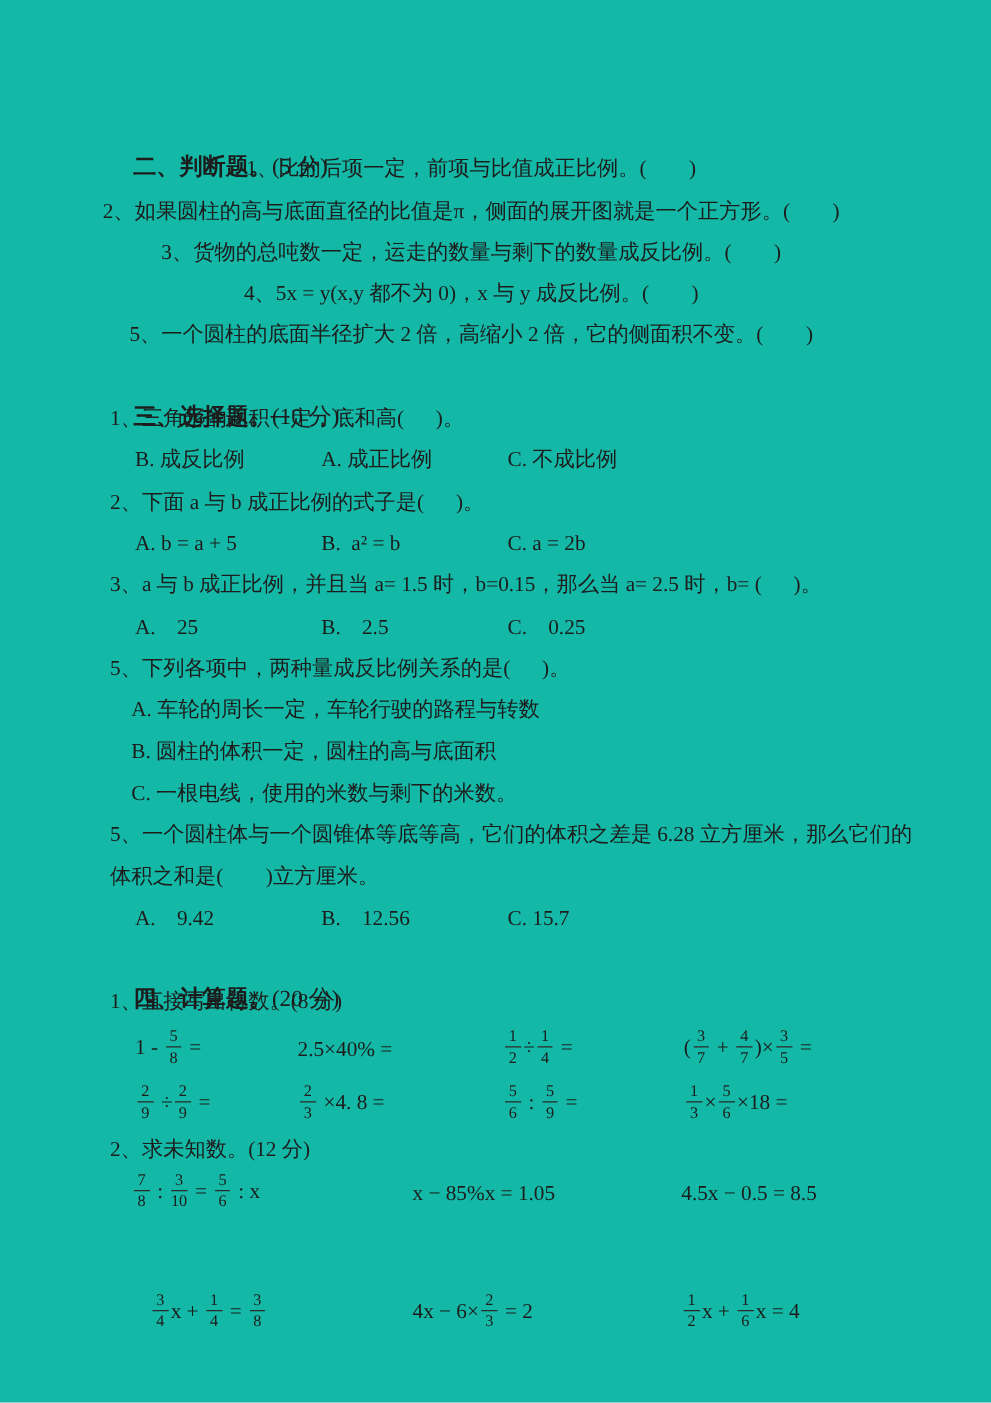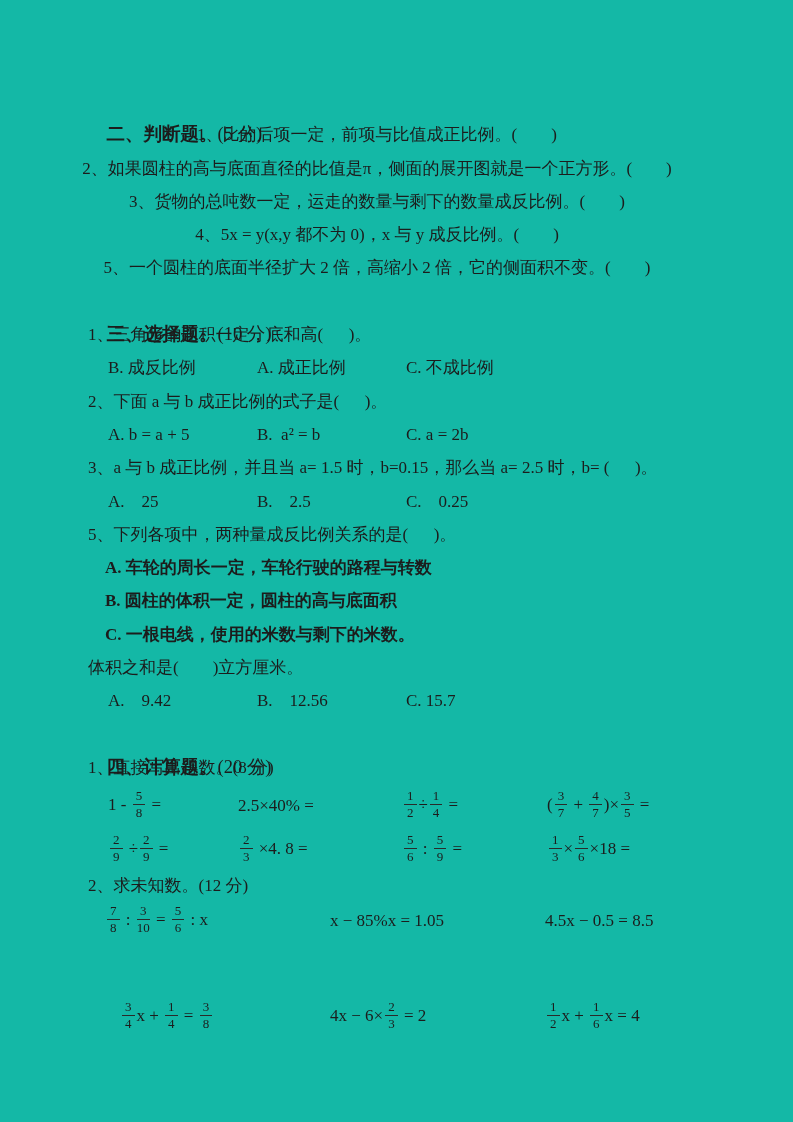--- a/index.html
+++ b/index.html
@@ -16,21 +16,21 @@
     overflow:hidden;
   }
   .line { height:33.3px; line-height:33.3px; white-space:pre; }
   .hd { font-size:18.5px; }
   .hd .b { font-weight:bold; }
   .jrow { display:flex; justify-content:center; }
   .jrow .br { margin-right:44px; }
   .opts { display:flex; padding-left:20px; }
   .opt { width:149px; white-space:pre; }
   .opt:last-child { width:auto; }
-  .blockopt { padding-left:17px;font-weight:bold; }
+  .blockopt { padding-left:17px; }
   .calcrow { display:flex; padding-left:20px; height:44px; align-items:center; }
   .calcrow .c1 { width:130px; }
   .calcrow .c2 { width:164px; }
   .calcrow .c3 { width:145px; }
   .calcrow .c4 { width:auto; }
   .subline { height:33.3px; line-height:33.3px; white-space:pre; }
   .sub2line { height:28px; line-height:28px; white-space:pre; }
   .eqrow { display:flex; padding-left:17px; height:42px; align-items:center; }
   .eqrow .e1 { width:225px; }
   .eqrow .e2 { width:215px; }
@@ -89,20 +89,21 @@
   <div class="line">3、a 与 b 成正比例，并且当 a= 1.5 时，b=0.15，那么当 a= 2.5 时，b= (      )。</div>
   <div class="line opts">
     <span class="opt">A.    25</span>
     <span class="opt">B.    2.5</span>
     <span class="opt">C.    0.25</span>
   </div>
   <div class="line">5、下列各项中，两种量成反比例关系的是(      )。</div>
   <div class="line blockopt">A. 车轮的周长一定，车轮行驶的路程与转数</div>
   <div class="line blockopt">B. 圆柱的体积一定，圆柱的高与底面积</div>
   <div class="line blockopt">C. 一根电线，使用的米数与剩下的米数。</div>
+  <div class="line">5、一个圆柱体与一个圆锥体等底等高，它们的体积之差是 6.28 立方厘米，那么它们的</div>
   <div class="line">体积之和是(        )立方厘米。</div>
   <div class="line opts">
     <span class="opt">A.    9.42</span>
     <span class="opt">B.    12.56</span>
     <span class="opt">C. 15.7</span>
   </div>
 
   <div class="line hd">
     <span class="b">四、计算题。</span><span>(20 分)</span>
   </div>

